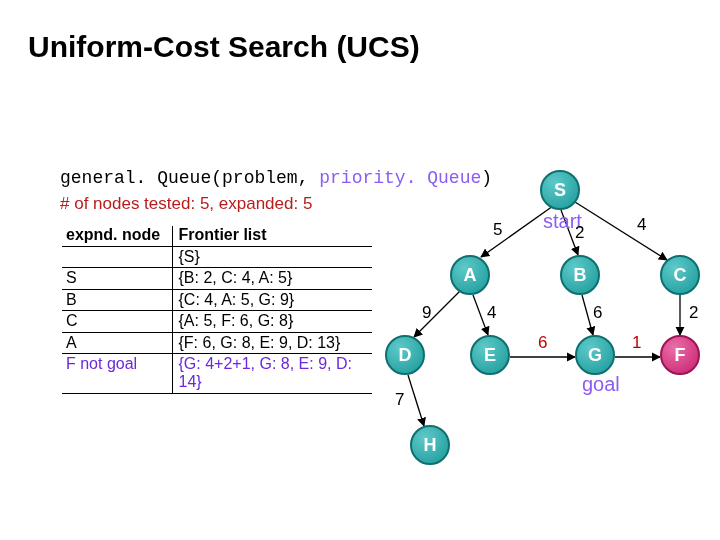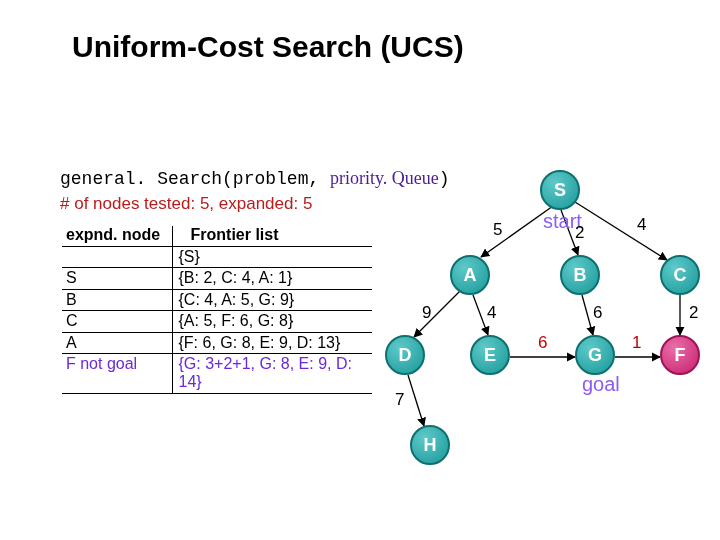--- a/index.html
+++ b/index.html
@@ -12,31 +12,30 @@
     position: relative;
     overflow: hidden;
   }
   .title {
     position: absolute;
     top: 30px;
     left: 28px;
     font-size: 30px;
     font-weight: bold;
     color: #000;
-    margin-left: 44px;
   }
   .code {
     position: absolute;
     top: 168px;
     left: 60px;
     font-family: "Courier New", monospace;
     font-size: 18px;
     color: #000;
   }
-  .code .pq { color: #4c1d95; font-family: Liberation Serif, serif; }
+  .code .pq { color: #8b5cf6; }
   .stats {
     position: absolute;
     top: 194px;
     left: 60px;
     font-size: 17px;
     color: #b91c1c;
   }
   .table {
     position: absolute;
     top: 226px;
@@ -45,21 +44,21 @@
     color: #000;
     border-collapse: collapse;
   }
   .table th {
     font-weight: bold;
     text-align: left;
     border-bottom: 1.5px solid #000;
     padding: 0 4px 2px 4px;
   }
   .table th.col1 { border-right: 1.5px solid #000; width: 110px; }
-  .table th.col2 { width: 200px; padding-left: 18px; }
+  .table th.col2 { width: 200px; padding-left: 6px; }
   .table td {
     border-bottom: 1.5px solid #000;
     padding: 1px 4px;
     line-height: 1.15;
     vertical-align: top;
   }
   .table td.c1 { border-right: 1.5px solid #000; }
   .table td.c2 { padding-left: 6px; }
   .red { color: #6d28d9; }
   .diagram {
@@ -95,56 +94,56 @@
   }
   .elabel.red { color: #c00000; font-weight: normal; }
   svg.edges { position: absolute; top: 0; left: 0; width: 350px; height: 320px; }
 </style>
 </head>
 <body>
 
 <div class="title">Uniform-Cost Search (UCS)</div>
 
 <div class="code">
-  <span>general. Search(problem, </span><span class="pq">priority. Queue</span><span>)</span>
+  <span>general. Queue(problem, </span><span class="pq">priority. Queue</span><span>)</span>
 </div>
 
 <div class="stats"># of nodes tested: 5, expanded: 5</div>
 
 <table class="table">
   <thead>
     <tr>
       <th class="col1">expnd. node</th>
       <th class="col2">Frontier list</th>
     </tr>
   </thead>
   <tbody id="tbody">
       <tr>
         <td class="c1"></td>
         <td class="c2">{S}</td>
       </tr>
       <tr>
         <td class="c1">S</td>
-        <td class="c2">{B: 2, C: 4, A: 1}</td>
+        <td class="c2">{B: 2, C: 4, A: 5}</td>
       </tr>
       <tr>
         <td class="c1">B</td>
         <td class="c2">{C: 4, A: 5, G: 9}</td>
       </tr>
       <tr>
         <td class="c1">C</td>
         <td class="c2">{A: 5, F: 6, G: 8}</td>
       </tr>
       <tr>
         <td class="c1">A</td>
         <td class="c2">{F: 6, G: 8, E: 9, D: 13}</td>
       </tr>
       <tr>
         <td class="c1 red">F not goal</td>
-        <td class="c2 red">{G: 3+2+1, G: 8, E: 9, D: 14}</td>
+        <td class="c2 red">{G: 4+2+1, G: 8, E: 9, D: 14}</td>
       </tr>
     </tbody>
 </table>
 
 <div class="diagram">
   <svg class="edges">
     <defs>
       <marker id="ah" viewBox="0 0 10 10" refX="9" refY="5" markerWidth="7" markerHeight="7" orient="auto">
         <path d="M0,0 L10,5 L0,10 z" fill="#000"></path>
       </marker>

